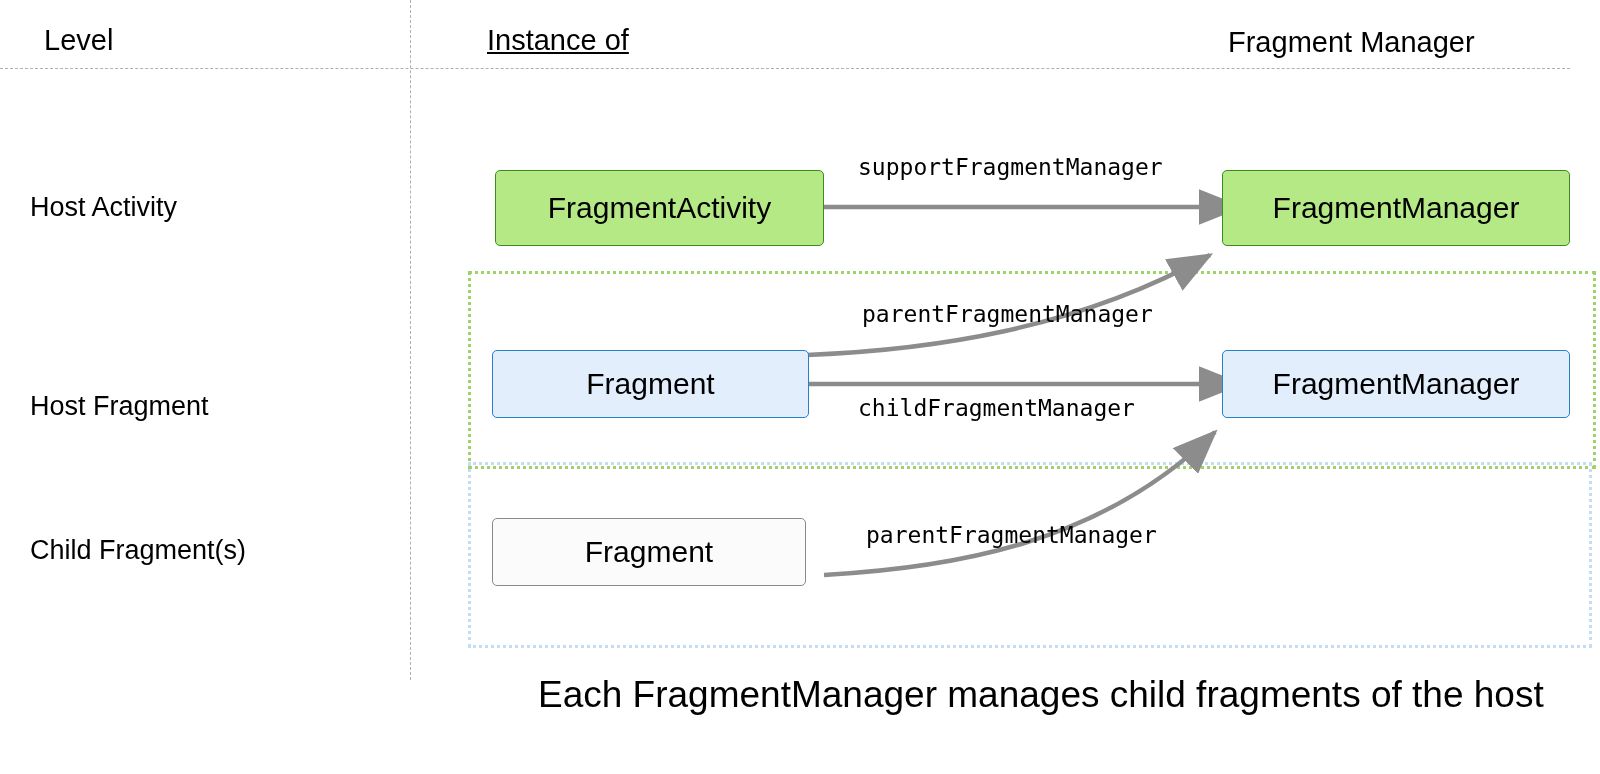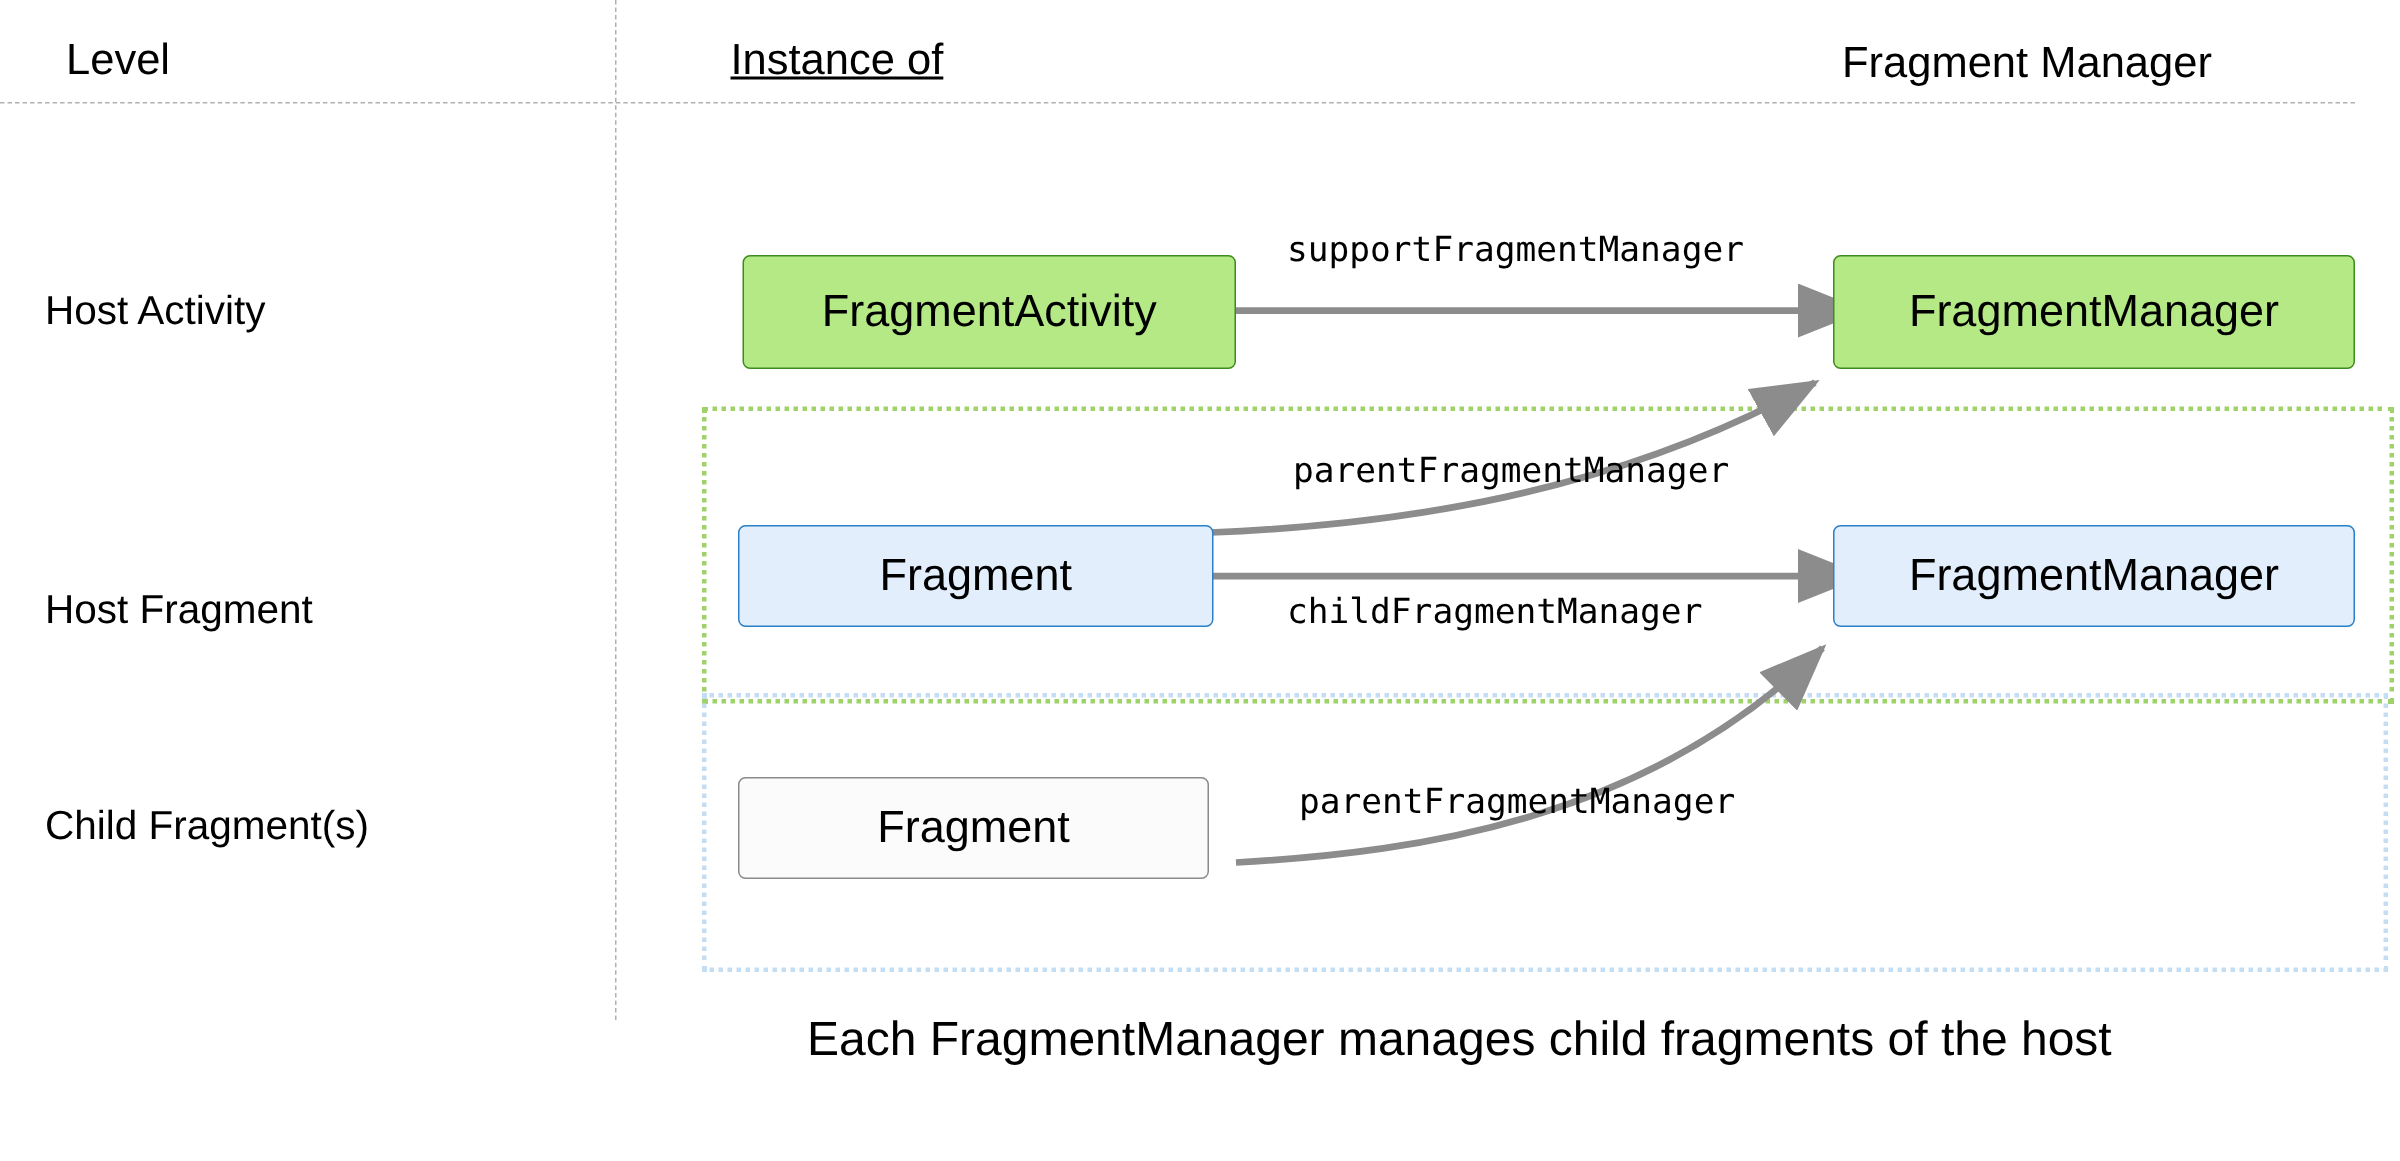--- a/index.html
+++ b/index.html
@@ -107,21 +107,21 @@
     left: 0;
     top: 0;
     width: 1600px;
     height: 774px;
     pointer-events: none;
   }
 
   
   .caption {
     position: absolute;
-    font-size: 32px;
+    font-size: 37px;
     line-height: 1;
     color: #000;
     white-space: nowrap;
   }
 </style>
 </head>
 <body>
 
 <div id="canvas">
 

